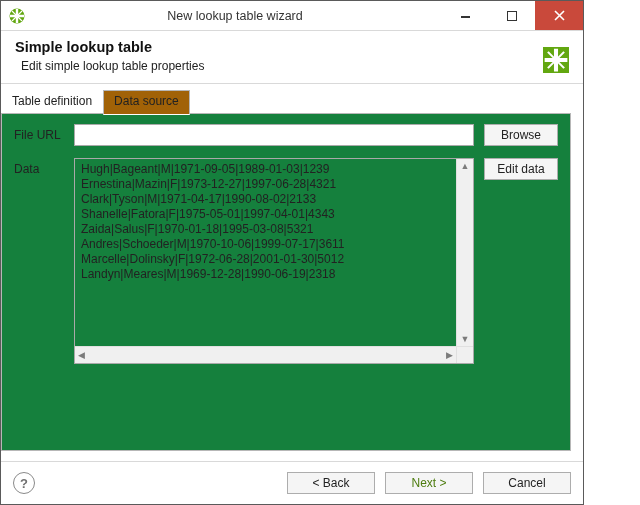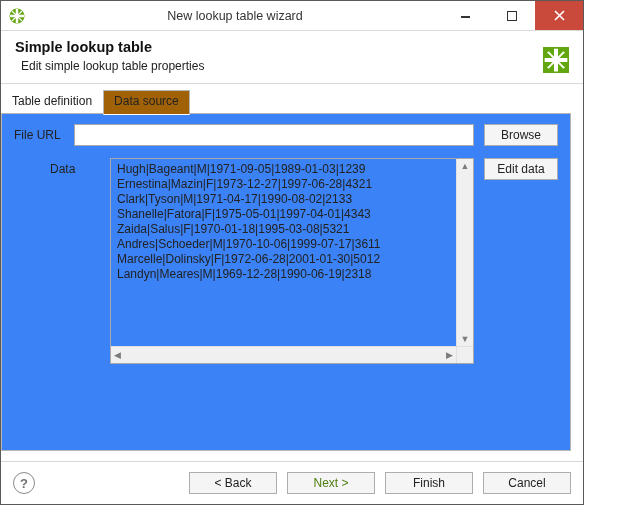--- a/index.html
+++ b/index.html
@@ -14,21 +14,21 @@
   .header { padding:8px 14px 10px 14px; border-bottom:1px solid #d9d9d9; display:flex; align-items:flex-end; }
   .header-text { flex:1; }
   .header h1 { margin:0 0 4px 0; font-size:14.5px; font-weight:600; color:#111; }
   .header .sub { margin:0; font-size:12px; color:#222; padding-left:6px; }
   .header-icon { margin-left:8px; margin-top:0px; }
   .content { flex:1; padding:6px 12px 10px 0; display:flex; flex-direction:column;justify-content:center; }
   .tabs { display:flex; height:24px; position:relative; }
   .tabs::after { content:""; position:absolute; left:0; right:0; bottom:0; border-bottom:1px solid #b7b7b7; z-index:0; }
   .tab { padding:3px 10px 4px 10px; font-size:12px; color:#222; border:1px solid transparent; border-bottom:none; position:relative; z-index:1; cursor:default; }
   .tab.active { background:#a16207; border-color:#b7b7b7; border-bottom:1px solid #fff; margin-bottom:-1px; }
-  .tabpage { border:1px solid #b7b7b7; border-top:none; flex:1; background:#3b82f6; padding:10px 12px 12px 12px; display:flex; flex-direction:column; gap:12px; }
+  .tabpage { border:1px solid #b7b7b7; border-top:none; flex:1; background:#15803d; padding:10px 12px 12px 12px; display:flex; flex-direction:column; gap:12px; }
   .row { display:flex; align-items:flex-start; gap:10px; }
   .row > label { width:50px; font-size:12px; color:#222; padding-top:4px; }
   .input { flex:1; height:22px; border:1px solid #a9a9a9; padding:2px 4px; font-size:12px; outline:none; }
   .btn { min-width:74px; height:22px; background:#f5f5f5; border:1px solid #adadad; font-size:12px; color:#222; padding:0 10px; cursor:default; }
   .btn.wide { min-width:88px; }
   .btn:disabled { color:#4d7c0f; }
   .textarea-wrap { flex:1; display:flex; flex-direction:column; border:1px solid #a9a9a9; min-height:206px; }
   .textarea { flex:1; padding:3px 6px; font-size:12px; color:#222; white-space:pre; overflow:hidden; line-height:1.25; }
   .sb { display:flex; align-items:center; justify-content:space-between; }
   .sb-v { width:17px; background:#f0f0f0; border-left:1px solid #e0e0e0; flex-direction:column; }
@@ -93,21 +93,21 @@
       <div class="tab active">Data source</div>
     </div>
     <div class="tabpage">
 
       <div class="row">
         <label>File URL</label>
         <input class="input" value="" style="">
         <button class="btn">Browse</button>
       </div>
 
-      <div class="row" style="flex:1;margin-left:36px;">
+      <div class="row" style="flex:1;">
         <label>Data</label>
         <div class="textarea-wrap">
           <div class="ta-grid">
             <div class="textarea" id="data-text">Hugh|Bageant|M|1971-09-05|1989-01-03|1239
 Ernestina|Mazin|F|1973-12-27|1997-06-28|4321
 Clark|Tyson|M|1971-04-17|1990-08-02|2133
 Shanelle|Fatora|F|1975-05-01|1997-04-01|4343
 Zaida|Salus|F|1970-01-18|1995-03-08|5321
 Andres|Schoeder|M|1970-10-06|1999-07-17|3611
 Marcelle|Dolinsky|F|1972-06-28|2001-01-30|5012
@@ -127,16 +127,15 @@
       </div>
 
     </div>
   </div>
 
   <div class="footer">
     <div class="help">?</div>
     <div class="spacer"></div>
     <button class="btn wide">&lt; Back</button>
     <button class="btn wide" disabled="">Next &gt;</button>
-    <button class="btn wide">Finish</button>
     <button class="btn wide">Cancel</button>
   </div>
 </div>
 
 </body></html>

